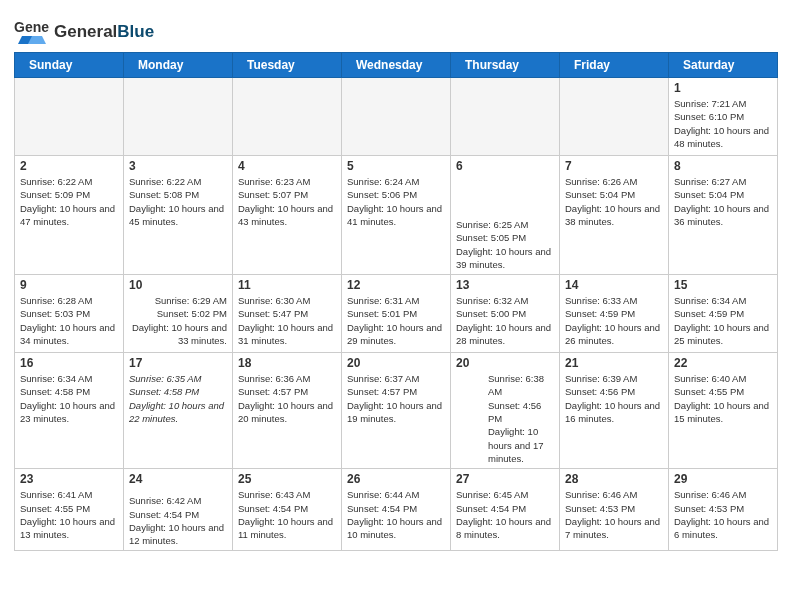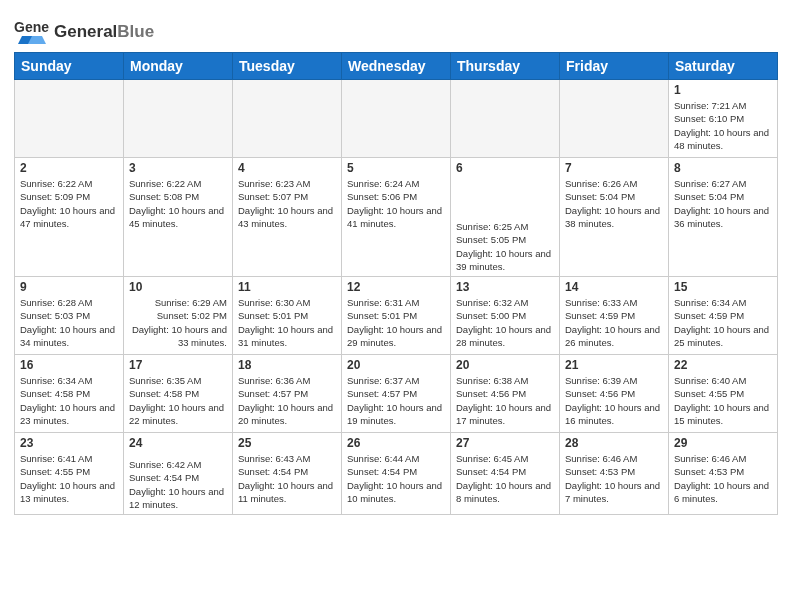--- a/index.html
+++ b/index.html
@@ -44,24 +44,24 @@
       color: #555;
     }
     .calendar {
       width: 100%;
       border-collapse: collapse;
       border: 1px solid #bbb;
     }
     .calendar th {
       background: #1a73c8;
       color: #fff;
-      font-size: 14px;
+      font-size: 12px;
       font-weight: bold;
       text-align: left;
-      padding: 5px 6px;
+      padding: 5px 14px;
       border: 1px solid #1562a8;
     }
     .calendar td {
       vertical-align: top;
       border: 1px solid #ccc;
       padding: 3px 5px;
       width: calc(100% / 7);
       min-height: 72px;
       font-size: 10px;
       color: #333;
@@ -92,21 +92,21 @@
 <div class="page">
   <div class="header">
     <div class="logo">
       <svg class="logo-icon" viewBox="0 0 36 28">
         <text x="0" y="16" font-size="14" font-weight="bold" fill="#333">General</text>
         <polygon points="8,20 18,20 22,28 4,28" fill="#1a73c8"></polygon>
         <polygon points="18,20 28,20 32,28 14,28" fill="#60aaee"></polygon>
       </svg>
       <div style="display:flex;flex-direction:column;margin-top:2px;">
         <span style="font-size:17px;font-weight:bold;line-height:1;">
-          <span style="color:#333">General</span><span style="color:#737373">Blue</span>
+          <span style="color:#333">General</span><span style="color:#0c4a6e">Blue</span>
         </span>
       </div>
     </div>
     <div class="title-block">
       <div class="cal-title"></div>
       <div class="cal-subtitle"></div>
     </div>
   </div>
 
   <table class="calendar">
@@ -189,21 +189,21 @@
           </td>
           <td>
             <span class="day-num">10</span>
             <div class="day-info" style="white-space: pre-line; text-align: right;">Sunrise: 6:29 AM
 Sunset: 5:02 PM
 Daylight: 10 hours and 33 minutes.</div>
           </td>
           <td>
             <span class="day-num">11</span>
             <div class="day-info" style="white-space: pre-line;">Sunrise: 6:30 AM
-Sunset: 5:01 PM
+Sunset: 5:47 PM
 Daylight: 10 hours and 31 minutes.</div>
           </td>
           <td>
             <span class="day-num">12</span>
             <div class="day-info" style="white-space: pre-line;">Sunrise: 6:31 AM
 Sunset: 5:01 PM
 Daylight: 10 hours and 29 minutes.</div>
           </td>
           <td>
             <span class="day-num">13</span>
@@ -226,39 +226,39 @@
         </tr>
         <tr>
           <td>
             <span class="day-num">16</span>
             <div class="day-info" style="white-space: pre-line;">Sunrise: 6:34 AM
 Sunset: 4:58 PM
 Daylight: 10 hours and 23 minutes.</div>
           </td>
           <td>
             <span class="day-num">17</span>
-            <div class="day-info" style="white-space: pre-line;">Sunrise: 6:35 AM
+            <div class="day-info" style="white-space: pre-line; font-style: italic;">Sunrise: 6:35 AM
 Sunset: 4:58 PM
 Daylight: 10 hours and 22 minutes.</div>
           </td>
           <td>
             <span class="day-num">18</span>
             <div class="day-info" style="white-space: pre-line;">Sunrise: 6:36 AM
 Sunset: 4:57 PM
 Daylight: 10 hours and 20 minutes.</div>
           </td>
           <td>
             <span class="day-num">20</span>
             <div class="day-info" style="white-space: pre-line;">Sunrise: 6:37 AM
 Sunset: 4:57 PM
 Daylight: 10 hours and 19 minutes.</div>
           </td>
           <td>
             <span class="day-num">20</span>
-            <div class="day-info" style="white-space: pre-line;">Sunrise: 6:38 AM
+            <div class="day-info" style="white-space: pre-line; margin-left: 32px;">Sunrise: 6:38 AM
 Sunset: 4:56 PM
 Daylight: 10 hours and 17 minutes.</div>
           </td>
           <td>
             <span class="day-num">21</span>
             <div class="day-info" style="white-space: pre-line;">Sunrise: 6:39 AM
 Sunset: 4:56 PM
 Daylight: 10 hours and 16 minutes.</div>
           </td>
           <td>

